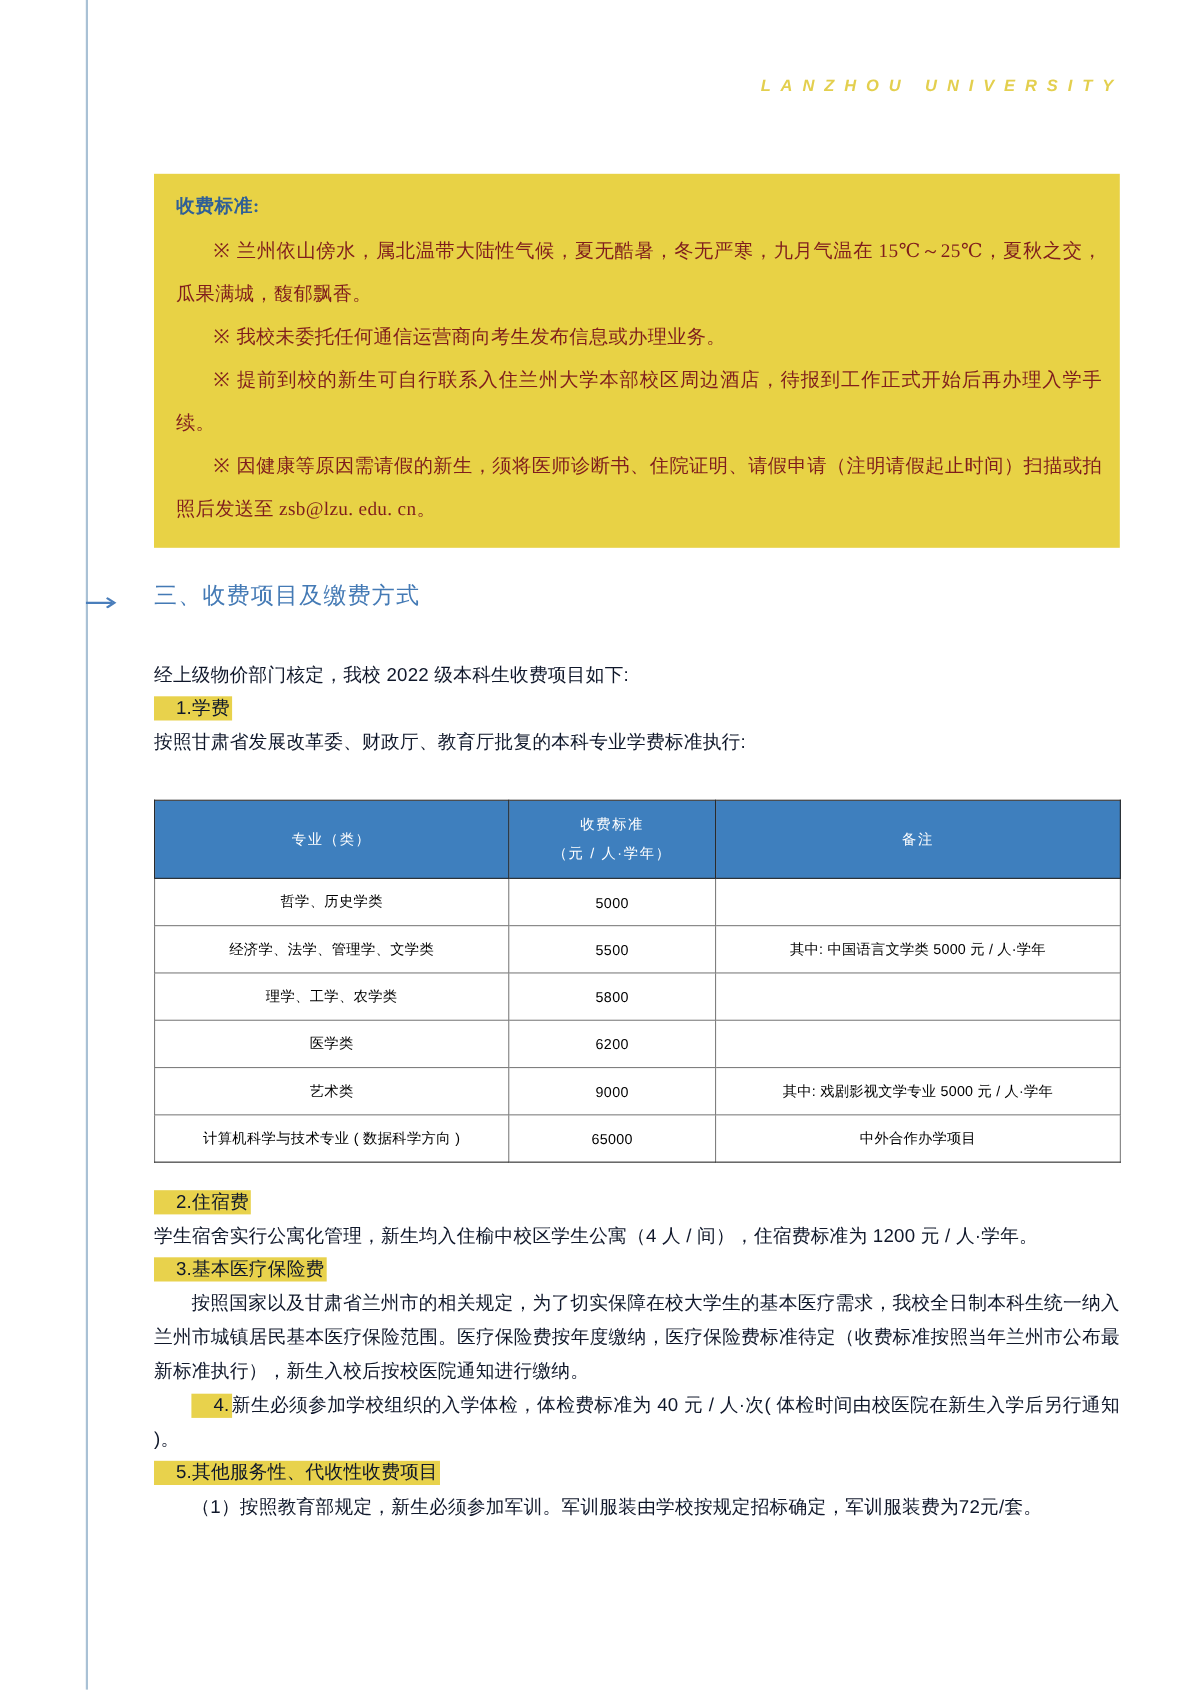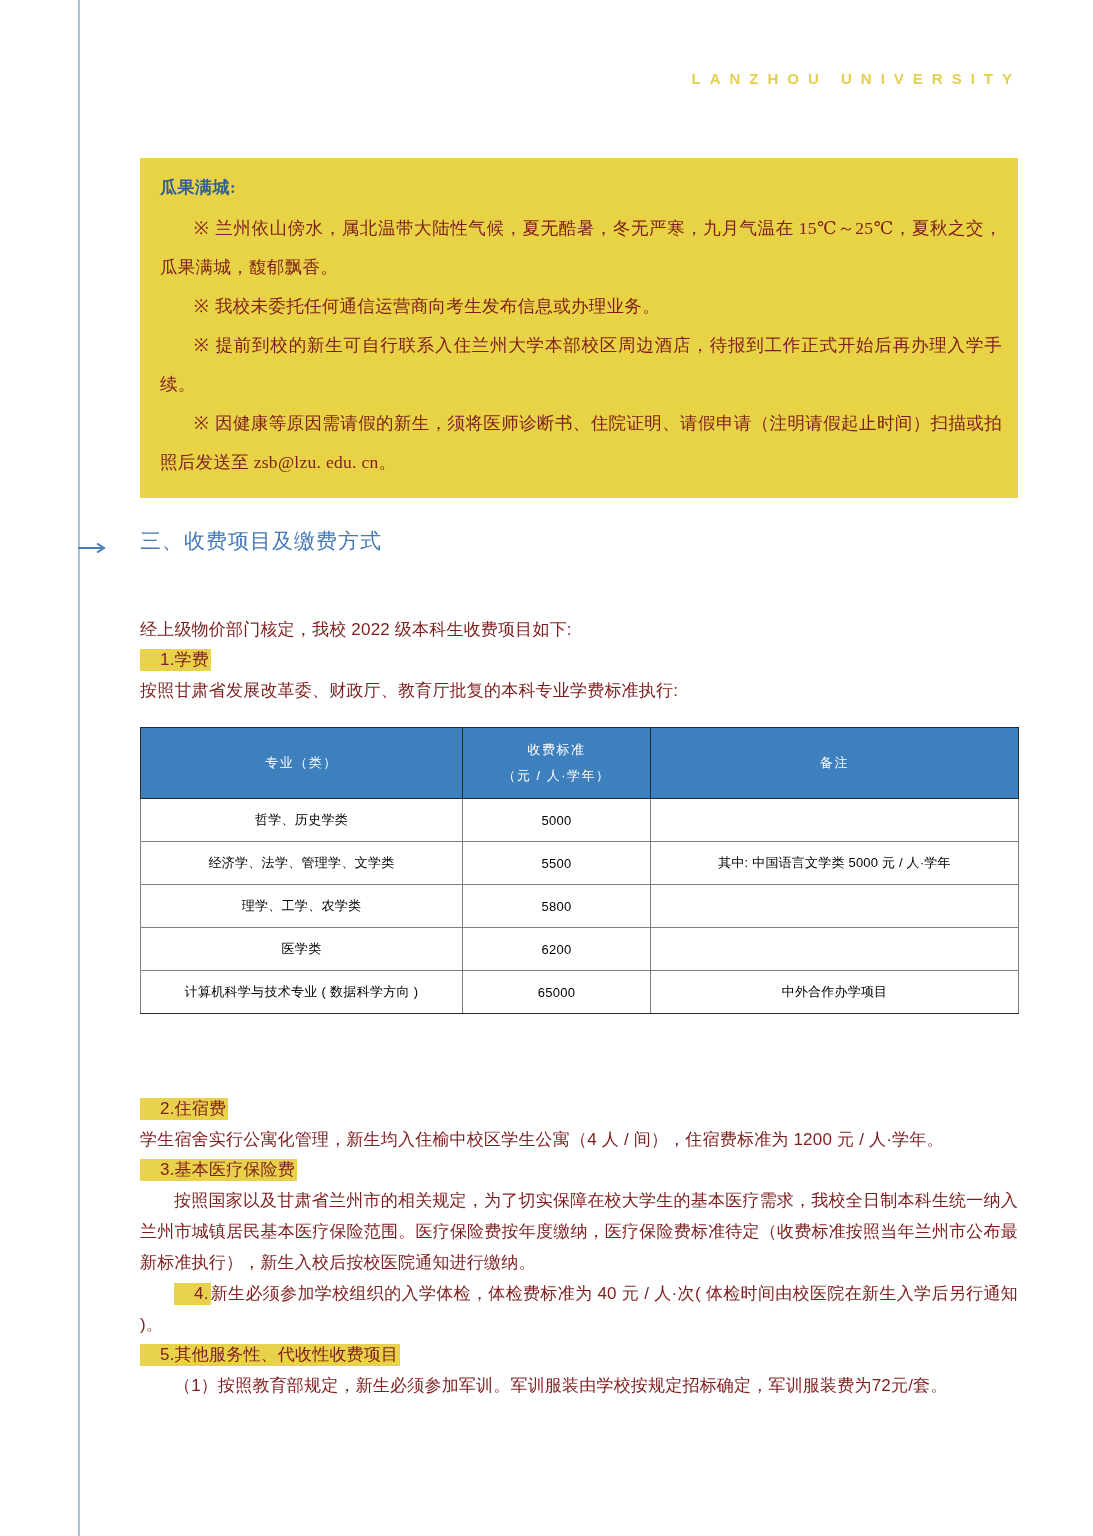--- a/index.html
+++ b/index.html
@@ -23,20 +23,21 @@
     width: 2px;
     height: 1536px;
     background: #a9c1d5;
   }
 
   #brand {
     position: absolute;
     right: 72px;
     top: 70px;
     font-size: 15px;
+    font-style: italic;
     font-weight: bold;
     letter-spacing: 9px;
     color: #e3cf4e;
     white-space: nowrap;
   }
 
   
   #tips-box {
     position: absolute;
     left: 140px;
@@ -82,25 +83,24 @@
     font-weight: normal;
     color: #447ab5;
     letter-spacing: 1px;
   }
 
   
   .body-block {
     position: absolute;
     left: 140px;
     width: 878px;
-    color: #7f1d1d;
+    color: #0f172a;
     font-size: 17px;
     line-height: 31px;
     letter-spacing: 0.2px;
-    margin-top: 16px;
   }
   .para {
     text-indent: 34px;
     text-align: justify;
     margin: 0;
   }
   .para.noindent { text-indent: 0; }
   .hl {
     background: #e8d24c;
     padding: 1px 2px 2px 20px;
@@ -144,21 +144,21 @@
   #fee-table tr:last-child td { border-bottom: 1px solid #2a2a2a; }
 </style>
 </head>
 <body>
 
 <div id="page-rule"></div>
 
 <div id="brand">LANZHOU UNIVERSITY</div>
 
 <div id="tips-box">
-  <div id="tips-title">瓜果满城:</div>
+  <div id="tips-title">收费标准:</div>
 
   <div class="tip-item">
     <span class="tip-mark">※</span><span>兰州依山傍水，属北温带大陆性气候，夏无酷暑，冬无严寒，九月气温在 15℃～25℃，夏秋之交，瓜果满城，馥郁飘香。</span>
   </div>
   <div class="tip-item">
     <span class="tip-mark">※</span><span>我校未委托任何通信运营商向考生发布信息或办理业务。</span>
   </div>
   <div class="tip-item">
     <span class="tip-mark">※</span><span>提前到校的新生可自行联系入住兰州大学本部校区周边酒店，待报到工作正式开始后再办理入学手续。</span>
   </div>
@@ -211,20 +211,25 @@
       <td>理学、工学、农学类</td>
       <td>5800</td>
       <td class="note"></td>
     </tr>
     <tr>
       <td>医学类</td>
       <td>6200</td>
       <td class="note"></td>
     </tr>
     <tr>
+      <td>艺术类</td>
+      <td>9000</td>
+      <td class="note">其中: 戏剧影视文学专业 5000 元 / 人·学年</td>
+    </tr>
+    <tr>
       <td>计算机科学与技术专业 ( 数据科学方向 )</td>
       <td>65000</td>
       <td class="note">中外合作办学项目</td>
     </tr>
   </tbody>
 </table>
 
 <div class="body-block" style="top:1078px;">
   <p class="sub-label"><span class="hl">2.住宿费</span></p>
   <p class="para noindent">学生宿舍实行公寓化管理，新生均入住榆中校区学生公寓（4 人 / 间），住宿费标准为 1200 元 / 人·学年。</p>

